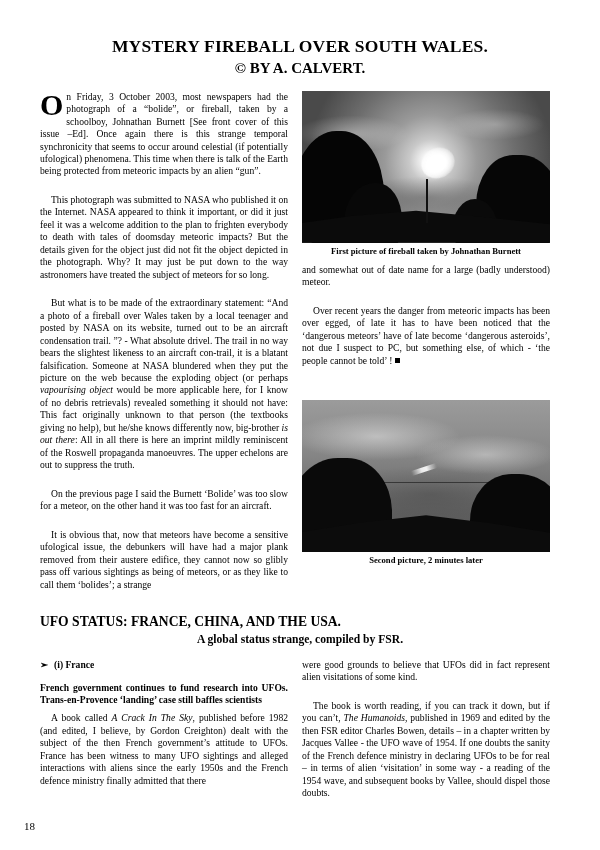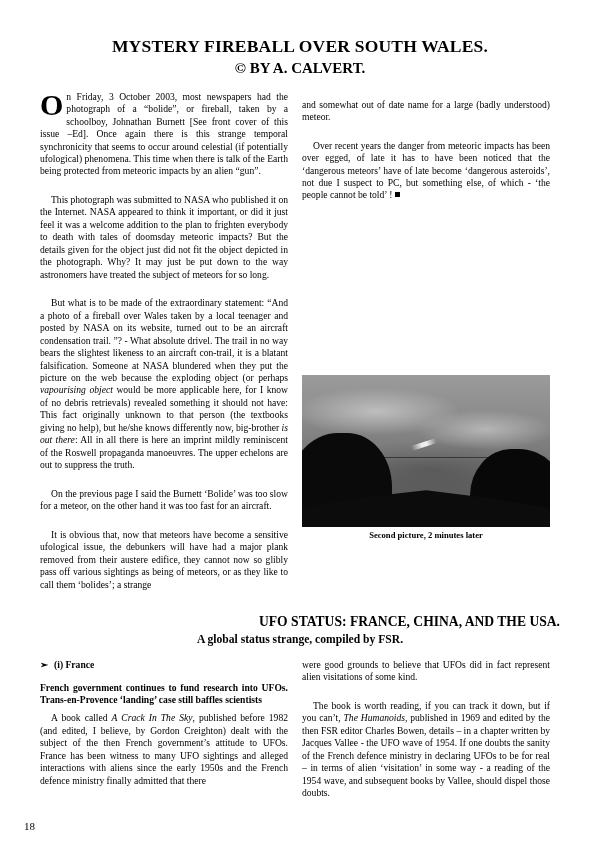--- a/index.html
+++ b/index.html
@@ -207,21 +207,21 @@
   }
   .wire2 {
     position: absolute;
     left: 10%; right: 12%; top: 54%;
     height: 1px;
     background: rgba(20,20,20,.6);
   }
 
   
   .art2-title {
-    text-align: right;
+    text-align: left;
     font-weight: bold;
     font-size: 13.6px;
     margin: 14px 0 0 0;
     line-height: 1.3;
   }
   .art2-sub {
     text-align: center;
     font-weight: bold;
     font-size: 11.6px;
     margin: 1px 0 0 0;
@@ -279,28 +279,42 @@
     <div class="col-left">
       <p class="body first"><span class="dropcap">O</span><span>n Friday, 3 October 2003, most newspapers had the photograph of a “bolide”, or fireball, taken by a schoolboy, Johnathan Burnett [See front cover of this issue –Ed].   Once again there is this strange temporal synchronicity that seems to occur around celestial (if potentially ufological) phenomena.  This time when there is talk of the Earth being protected from meteoric impacts by an alien “gun”.</span></p>
       <p class="body">This photograph was submitted to NASA who published it on the Internet. NASA appeared to think it important, or did it just feel it was a welcome addition to the plan to frighten everybody to death with tales of doomsday meteoric impacts? But the details given for the object just did not fit the object depicted in the photograph. Why? It may just be put down to the way astronomers have treated the subject of meteors for so long.</p>
       <p class="body"><span>But what is to be made of the extraordinary statement: “And a photo of a fireball over Wales taken by a local teenager and posted by NASA on its website, turned out to be an aircraft condensation trail. ”? - What absolute drivel. The trail in no way bears the slightest likeness to an aircraft con-trail, it is a blatant falsification. Someone at NASA blundered when they put the picture on the web because the exploding object (or perhaps </span><em>vapourising object</em><span> would be more applicable here, for I know of no debris retrievals) revealed something it should not have: This fact originally unknown to that person (the textbooks giving no help), but he/she knows differently now, big-brother </span><em>is out there</em><span>: All in all there is here an imprint mildly reminiscent of the Roswell propaganda manoeuvres.  The upper echelons are out to suppress the truth.</span></p>
       <p class="body">On the previous page I said the Burnett ‘Bolide’ was too slow for a meteor, on the other hand it was too fast for an aircraft.</p>
       <p class="body">It is obvious that, now that meteors have become a sensitive ufological issue, the debunkers will have had a major plank removed from their austere edifice, they cannot now so glibly pass off various sightings as being of meteors, or as they like to call them ‘bolides’; a strange</p>
     </div>
 
     <div class="col-right">
 
+      <div class="photo-block">
+        <div class="photo">
+          <div class="sky1"></div>
+          <div class="sky1-clouds"></div>
+          <div class="fireball"></div>
+          <div class="tree-l"></div>
+          <div class="tree-l2"></div>
+          <div class="tree-r"></div>
+          <div class="tree-r2"></div>
+          <div class="roof1"></div>
+          <div class="pole1"></div>
+        </div>
+        <div class="photo-caption">First picture of fireball taken by Johnathan Burnett</div>
+      </div>
 
       <p class="body first" style="margin-top:8px">and somewhat out of date name for a large (badly understood) meteor.</p>
       <p class="body"><span>Over recent years the danger from meteoric impacts has been over egged, of late it has to have been noticed that the ‘dangerous meteors’ have of late become ‘dangerous asteroids’, not due I suspect to PC, but something else, of which - ‘the people cannot be told’ !</span><span class="sq"></span></p>
 
     </div>
   </div>
 
-  <div style="position:absolute; left:302px; top:375px; width:248px;">
+  <div style="position:absolute; left:302px; top:400px; width:248px;">
     <div class="photo">
       <div class="sky2"></div>
       <div class="sky2-clouds"></div>
       <div class="streak"></div>
       <div class="wire2"></div>
       <div class="tree2-l"></div>
       <div class="tree2-r"></div>
       <div class="roof2"></div>
     </div>
     <div class="photo-caption">Second picture, 2 minutes later</div>

